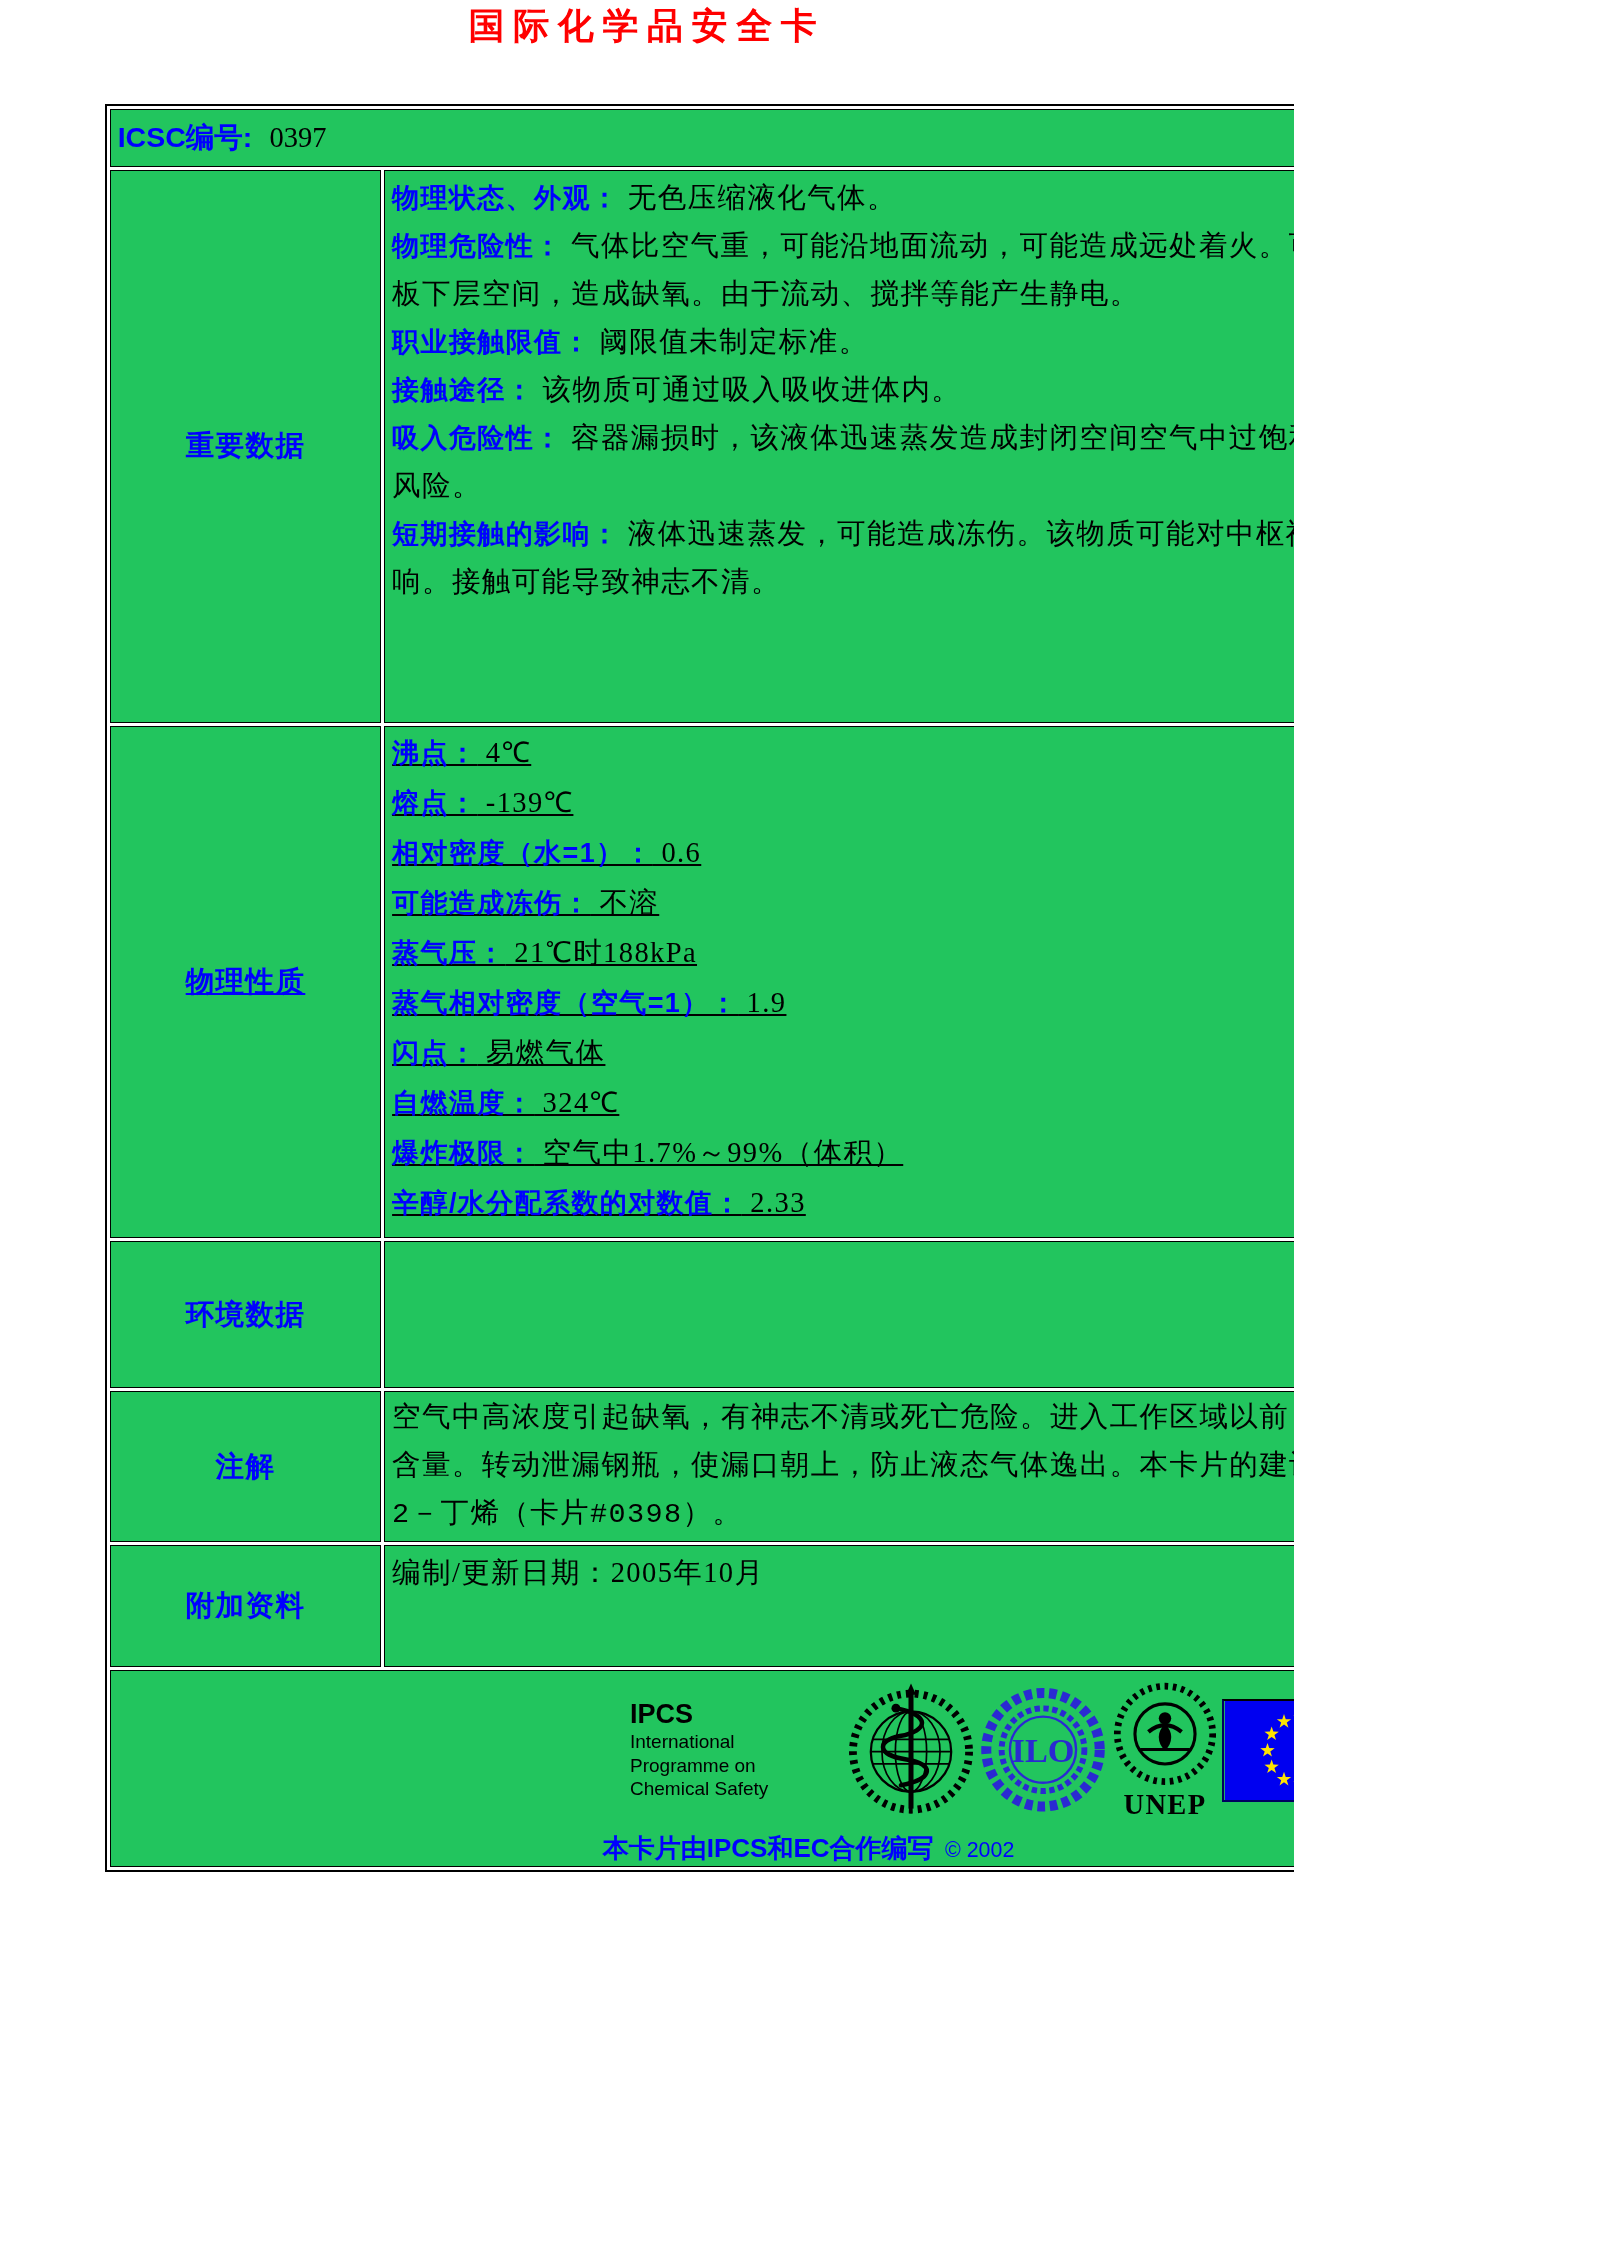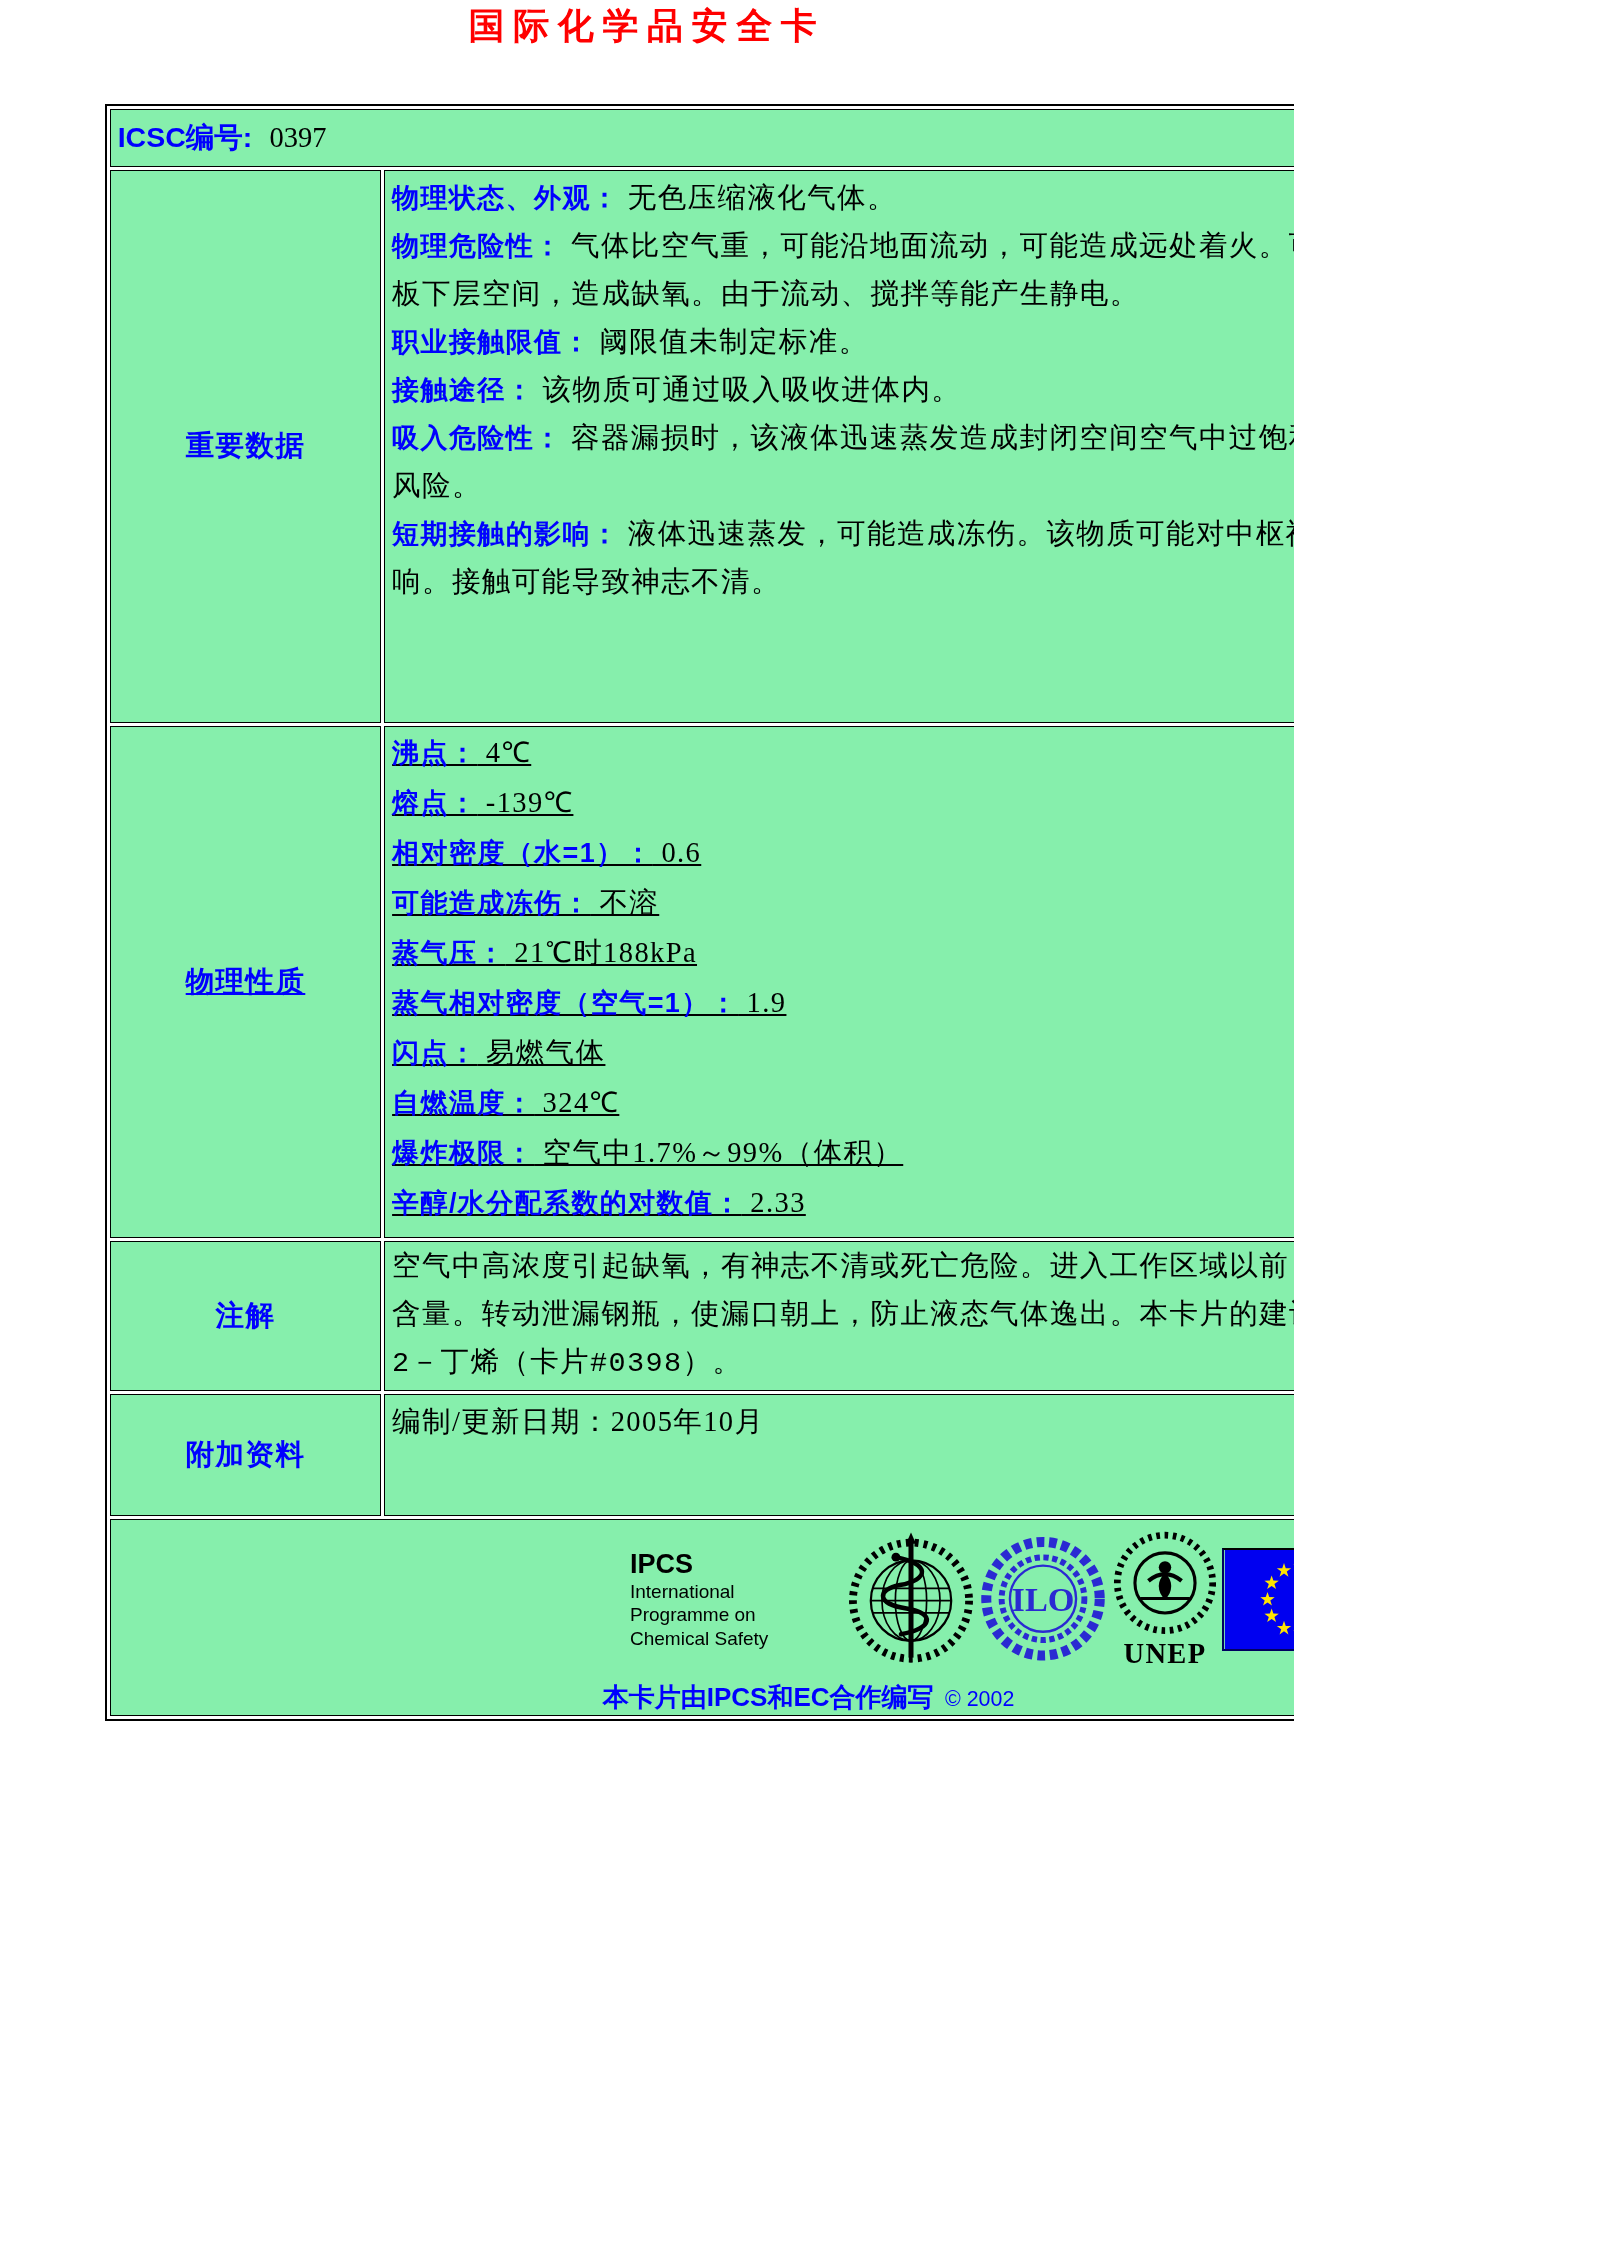--- a/index.html
+++ b/index.html
@@ -30,21 +30,21 @@
     margin: 57px 0 0 105px;
     width: 1407px;
     border: 2.9px solid #000;
     border-spacing: 3.6px;
     border-collapse: separate;
     background: #fff;
     table-layout: fixed;
   }
   table.card td {
     border: 1.4px solid #000;
-    background: #86efac;
+    background: #22c55e;
     overflow: hidden;
   }
   col.c-label { width: 271px; }
   
   td.hdr {
     height: 54px;
     vertical-align: middle;
   }
   .hdr-inner {
     display: flex;
@@ -220,20 +220,24 @@
             <div class="prop-line"><span class="blue-label">可能造成冻伤：</span><span class="prop-text"> 不溶</span></div>
             <div class="prop-line"><span class="blue-label">蒸气压：</span><span class="prop-text"> 21℃时188kPa</span></div>
             <div class="prop-line"><span class="blue-label">蒸气相对密度（空气=1）：</span><span class="prop-text"> 1.9</span></div>
             <div class="prop-line"><span class="blue-label">闪点：</span><span class="prop-text"> 易燃气体</span></div>
             <div class="prop-line"><span class="blue-label">自燃温度：</span><span class="prop-text"> 324℃</span></div>
             <div class="prop-line"><span class="blue-label">爆炸极限：</span><span class="prop-text"> 空气中1.7%～99%（体积）</span></div>
             <div class="prop-line"><span class="blue-label">辛醇/水分配系数的对数值：</span><span class="prop-text"> 2.33</span></div>
           </td>
     </tr>
 
+    <tr class="r-env">
+      <td class="rowlabel">环境数据</td>
+      <td class="content"></td>
+    </tr>
 
     <tr class="r-notes">
       <td class="rowlabel">注解</td>
       <td class="content">
         <div class="para">空气中高浓度引起缺氧，有神志不清或死亡危险。进入工作区域以前，检验空气中氧含量。转动泄漏钢瓶，使漏口朝上，防止液态气体逸出。本卡片的建议也适用于反－2－丁烯（卡片#0398）。</div>
       </td>
     </tr>
 
     <tr class="r-add">
       <td class="rowlabel">附加资料</td>

